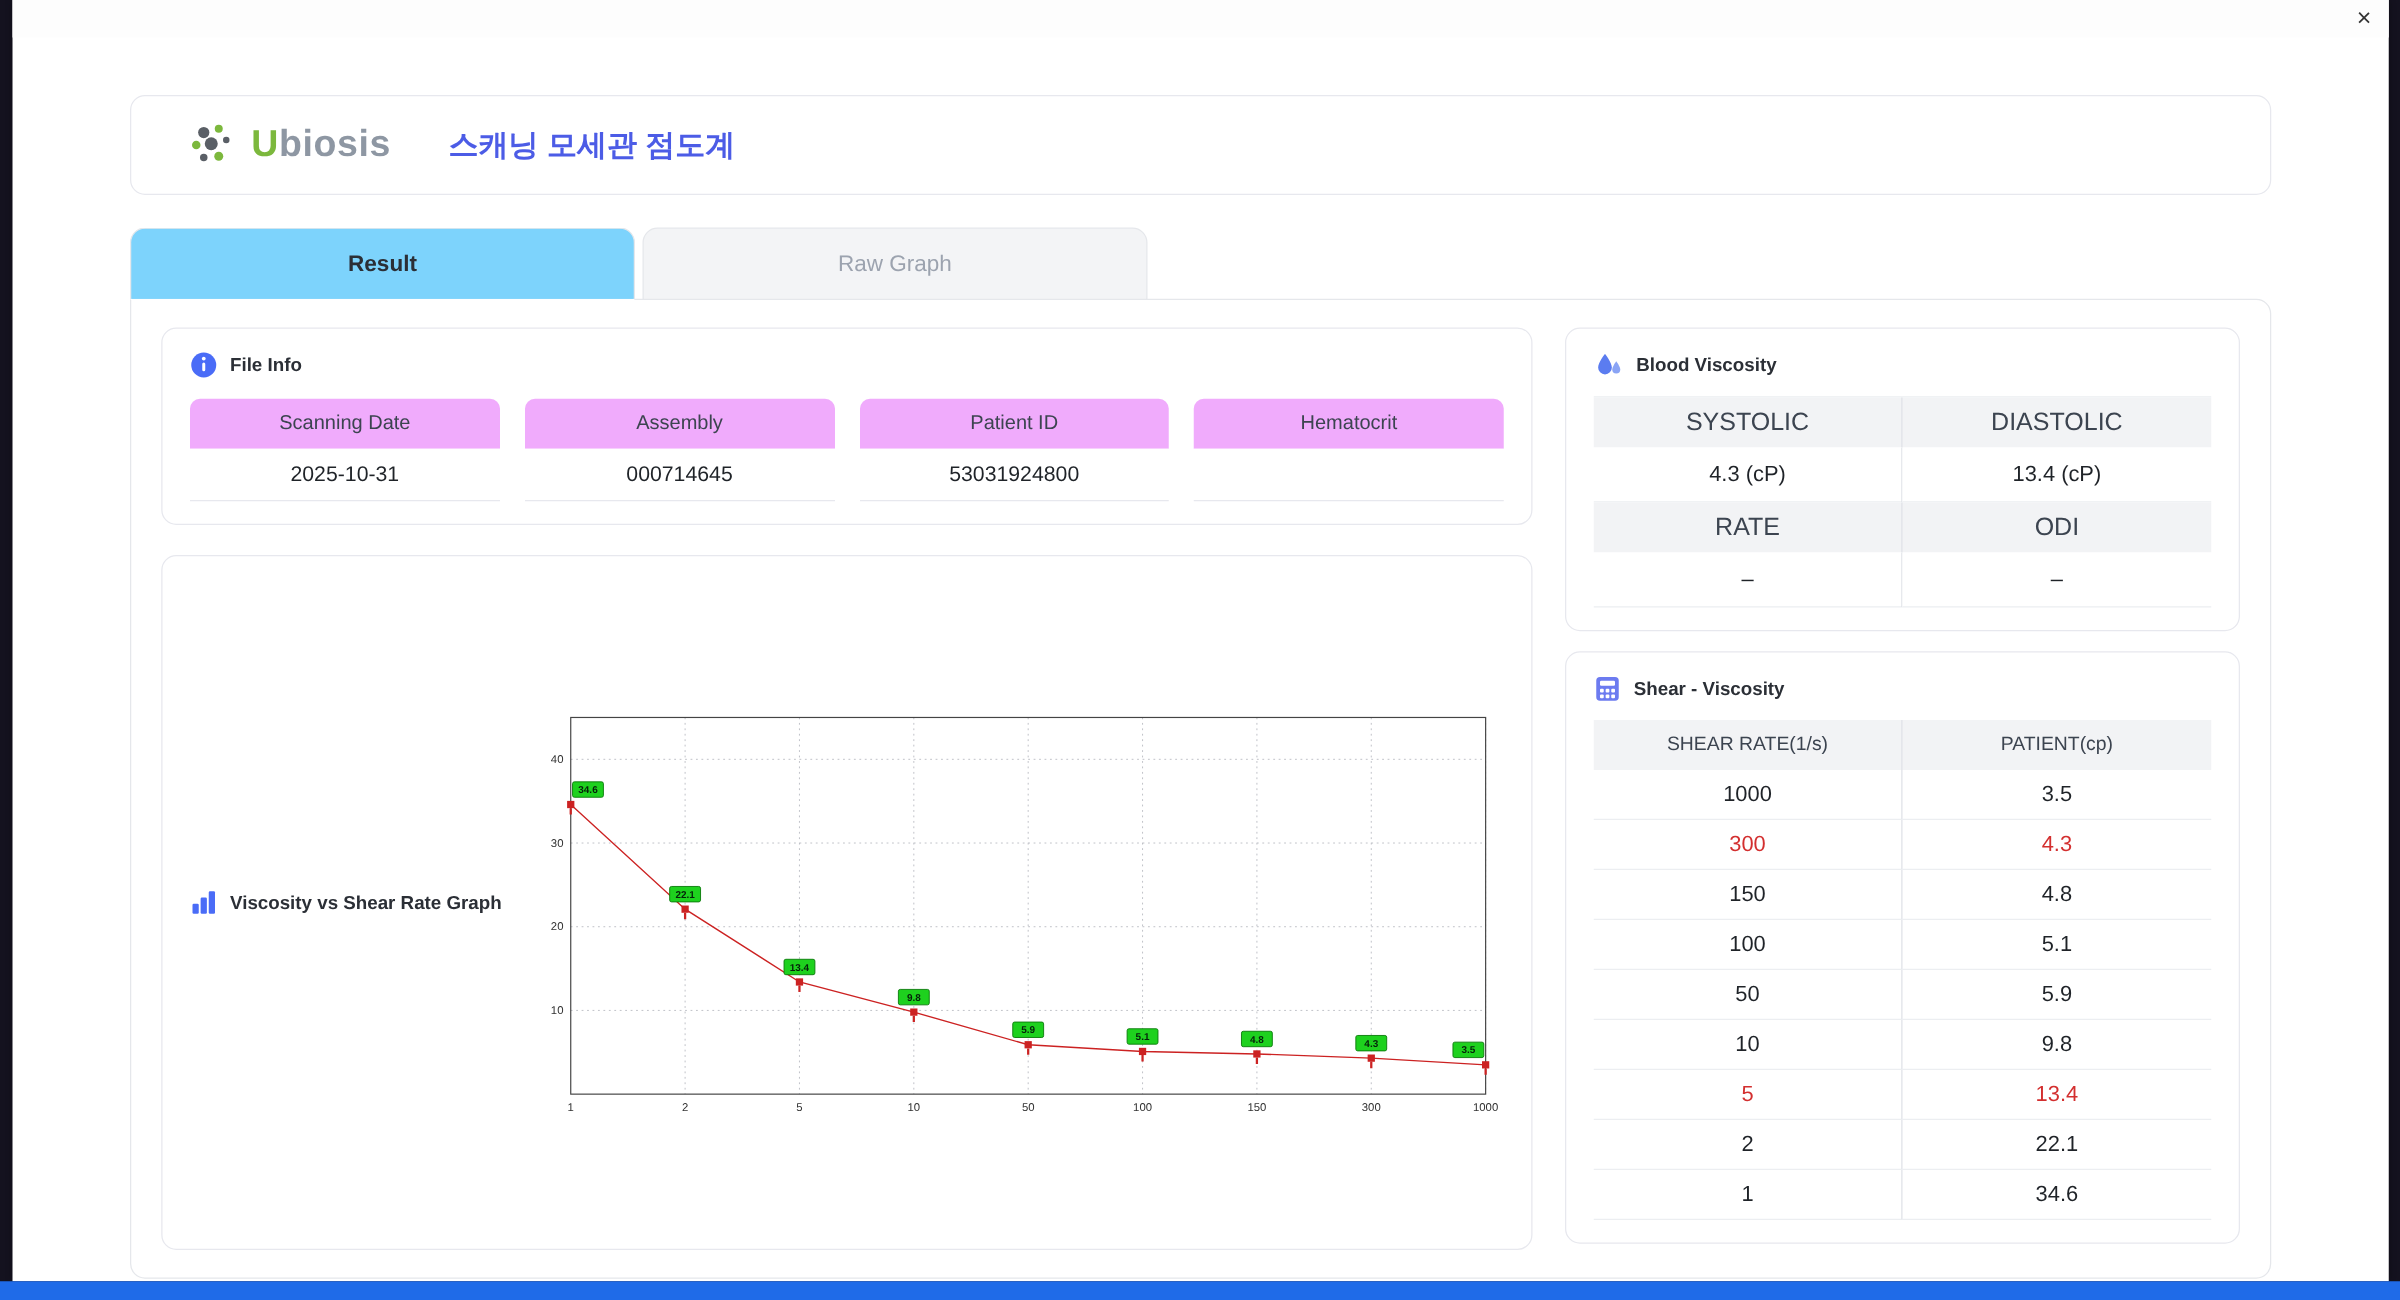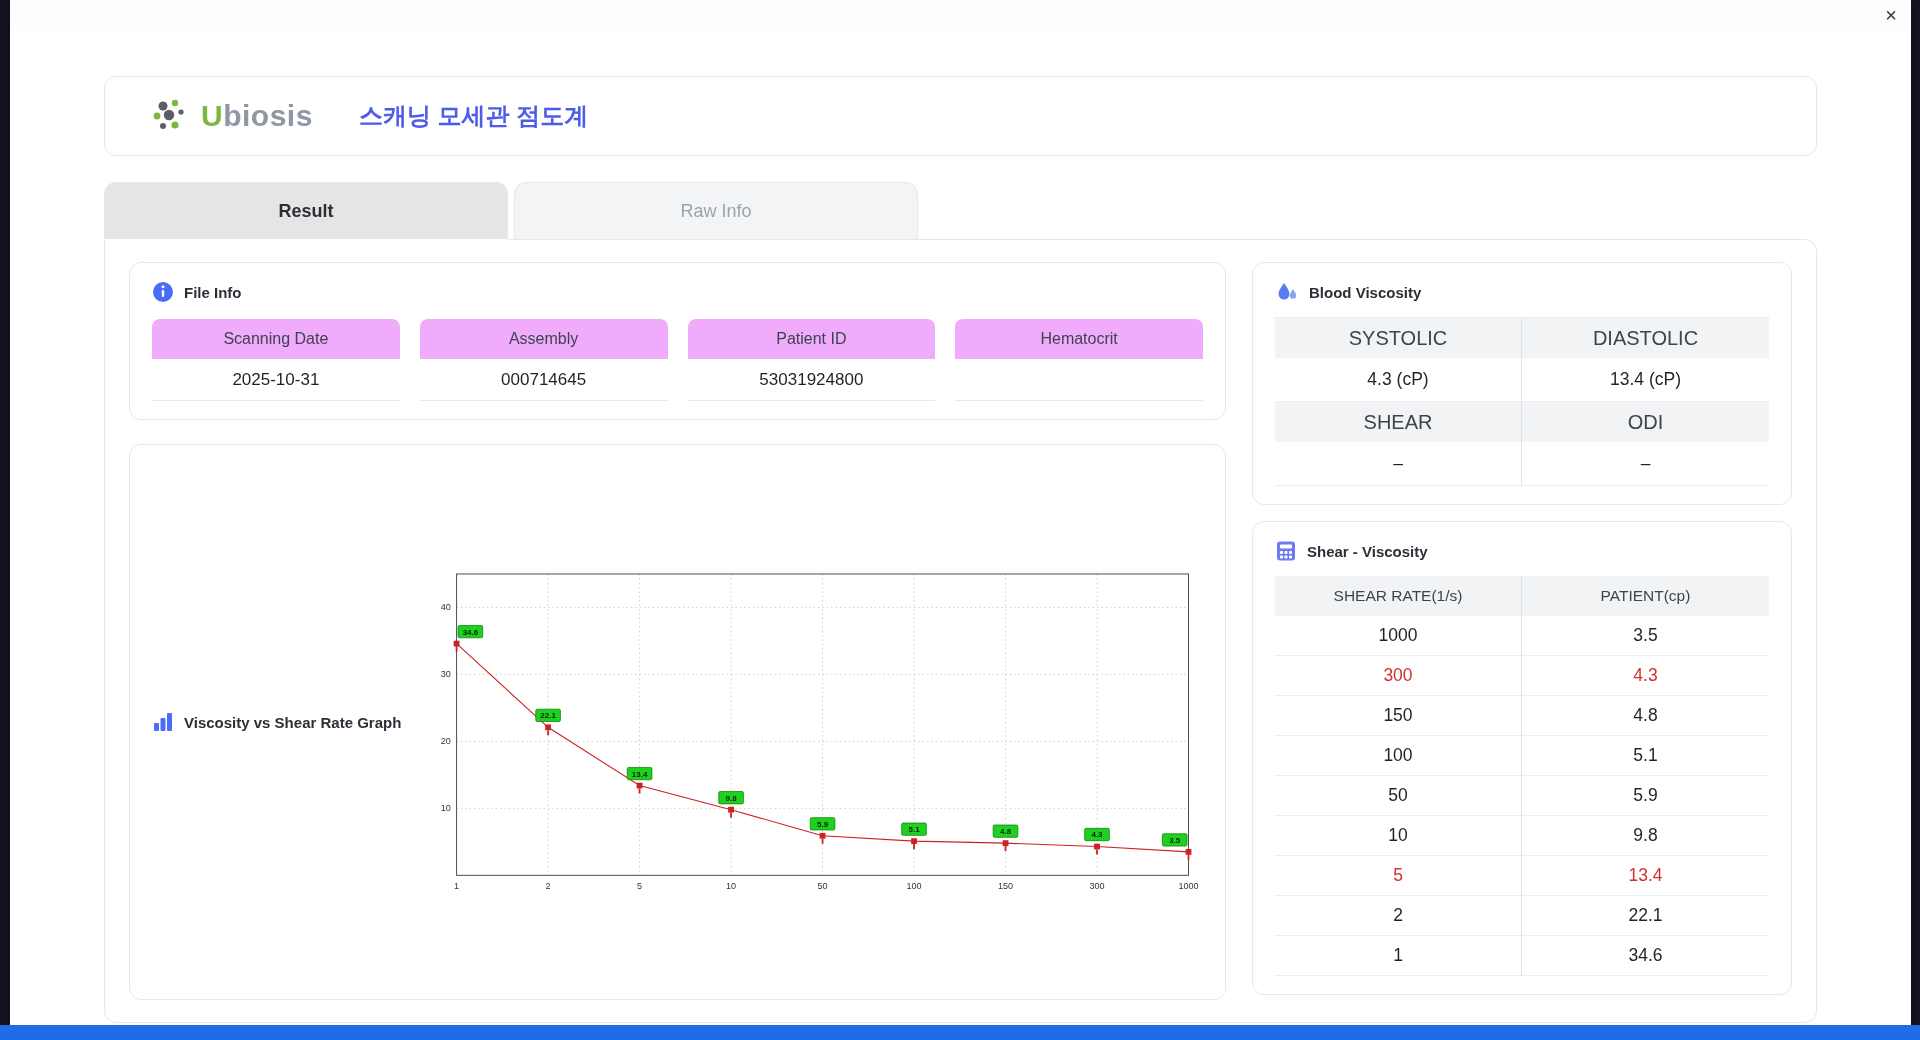--- a/index.html
+++ b/index.html
@@ -16,21 +16,21 @@
   .header-card { display:flex; align-items:center; gap:46px; border:1px solid #e7e8ee; border-radius:12px; height:80px; padding:0 44px; background:#fff; }
   .logo { display:flex; align-items:center; gap:8px; }
   .logo-text { font-size:30px; font-weight:bold; letter-spacing:.5px; }
   .logo-u { color:#7cb83d; }
   .logo-rest { color:#8e97a3; }
   .app-title { font-size:24px; font-weight:bold; color:#4c5ce6; }
 
   
   .tabs { display:flex; margin-top:26px; position:relative; z-index:2; }
   .tab { width:404px; height:58px; display:flex; align-items:center; justify-content:center; font-size:18px; border:1px solid #e5e7eb; border-radius:12px 12px 0 0; margin-bottom:-1px; cursor:pointer; }
-  .tab.active { background:#e5e5e5; color:#2b2f36; font-weight:bold; border-bottom:1px solid #fff; z-index:3; }
+  .tab.active { background:#7dd3fc; color:#2b2f36; font-weight:bold; border-bottom:1px solid #fff; z-index:3; }
   .tab.inactive { background:#f3f4f6; color:#9ca3af; margin-left:6px; }
 
   
   .main-panel { border:1px solid #e5e7eb; border-radius:0 12px 12px 12px; min-height:784px; padding:22px 24px; display:flex; gap:26px; background:#fff; position:relative; z-index:1; }
   .left-col { flex:1 1 1095px; display:flex; flex-direction:column; gap:24px; min-width:0; }
   .right-col { flex:0 0 540px; display:flex; flex-direction:column; gap:16px; }
 
   .card { border:1px solid #e7e8ee; border-radius:12px; background:#fff; padding:18px 22px; }
   .card-title { display:flex; align-items:center; gap:10px; font-size:15px; font-weight:bold; color:#2b2f36; }
   .card-title svg { flex:0 0 auto; }
@@ -84,21 +84,21 @@
             <circle cx="14" cy="30" r="3.0" fill="#5a5f66"></circle>
             <circle cx="26" cy="29" r="3.6" fill="#7cb83d"></circle>
           </svg>
           <span class="logo-text"><span class="logo-u">U</span><span class="logo-rest">biosis</span></span>
         </div>
         <div class="app-title">스캐닝 모세관 점도계</div>
       </div>
 
       <div class="tabs">
         <div class="tab active">Result</div>
-        <div class="tab inactive">Raw Info</div>
+        <div class="tab inactive">Raw Graph</div>
       </div>
 
       <div class="main-panel">
 
         <div class="left-col">
 
           <div class="card">
             <div class="card-title">
               <svg width="22" height="22" viewBox="0 0 22 22">
                 <circle cx="11" cy="11" r="10" fill="#4a6cf7"></circle>
@@ -221,21 +221,21 @@
             <div class="bv-grid">
               <div class="bv-row head">
                 <div class="bv-cell c1">SYSTOLIC</div>
                 <div class="bv-cell">DIASTOLIC</div>
               </div>
               <div class="bv-row vals">
                 <div class="bv-cell c1">4.3 (cP)</div>
                 <div class="bv-cell">13.4 (cP)</div>
               </div>
               <div class="bv-row head">
-                <div class="bv-cell c1">SHEAR</div>
+                <div class="bv-cell c1">RATE</div>
                 <div class="bv-cell">ODI</div>
               </div>
               <div class="bv-row vals">
                 <div class="bv-cell c1">–</div>
                 <div class="bv-cell">–</div>
               </div>
             </div>
           </div>
 
           <div class="card">

